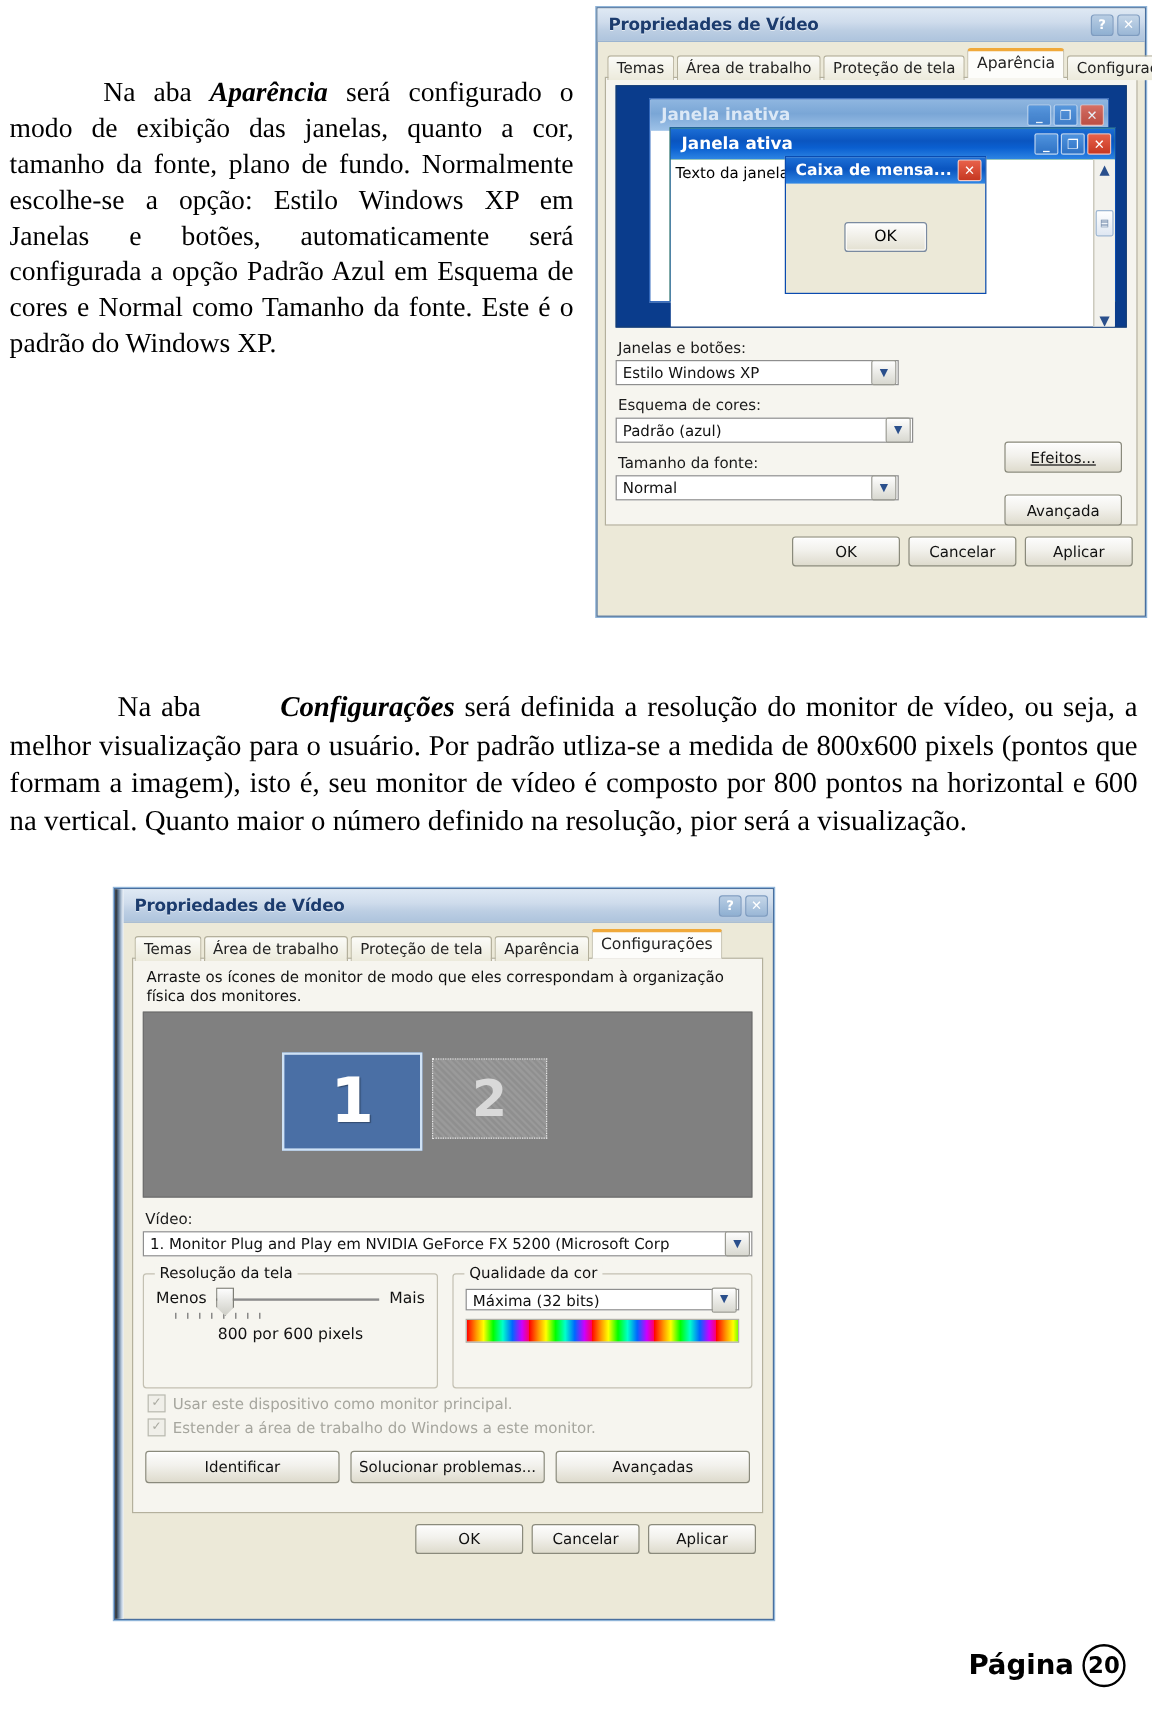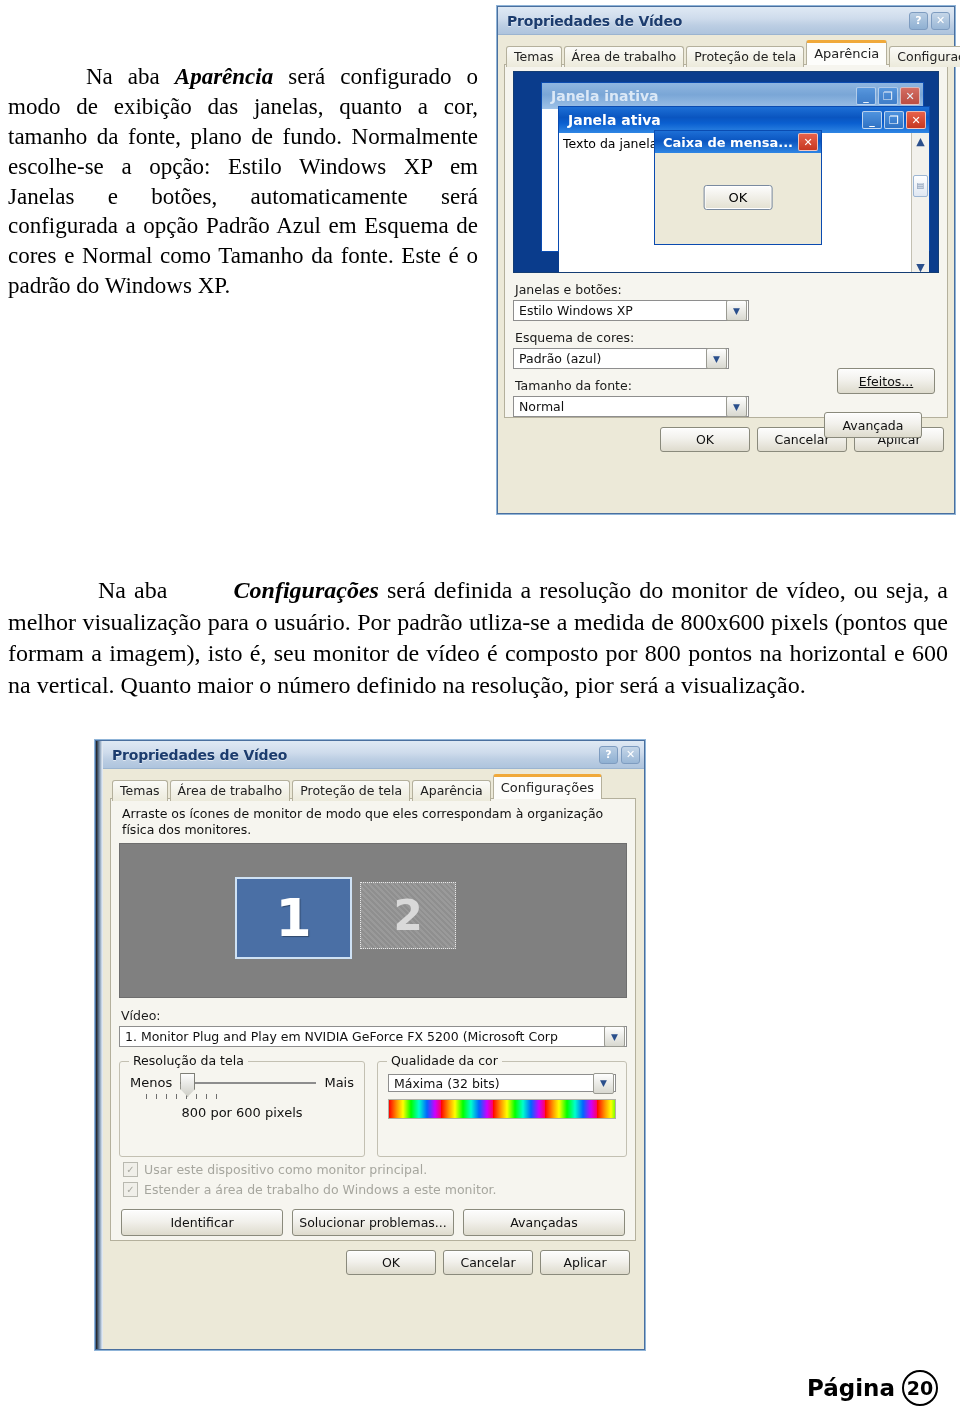--- a/index.html
+++ b/index.html
@@ -96,21 +96,21 @@
     padding-top:4px;
     top:0;
     z-index:4;
     font-size:13px;
   }
   .xp-tabbody{
     background:#f6f5ef;
     border:1px solid #b4b09c;
     margin:0 6px 0 6px;
     position:relative;top:-1px;
-    padding:6px 8px 0 8px;
+    padding:6px 8px 20px 8px;
   }
 
   
   .prev-desk{
     background:#0a3c8c;
     border:1px solid #143d74;
     height:200px;position:relative;overflow:hidden;
   }
   .prev-win{
     position:absolute;
@@ -334,33 +334,33 @@
       </div>
 
       <div style="position:relative;">
         <div class="fld-lbl">Janelas e botões:</div>
         <div class="combo" style="width:236px;">
           <span class="v">Estilo Windows XP</span>
           <span class="arrow">▼</span>
         </div>
 
         <div class="fld-lbl">Esquema de cores:</div>
-        <div class="combo" style="width:216px;">
+        <div class="combo" style="width:248px;">
           <span class="v">Padrão (azul)</span>
           <span class="arrow">▼</span>
         </div>
 
         <div class="fld-lbl">Tamanho da fonte:</div>
         <div class="combo" style="width:236px;">
           <span class="v">Normal</span>
           <span class="arrow">▼</span>
         </div>
 
         <div class="btn" style="position:absolute;right:4px;top:86px;width:96px;height:24px;text-decoration:underline;">Efeitos...</div>
-        <div class="btn" style="position:absolute;right:17px;top:130px;width:96px;height:24px;">Avançada</div>
+        <div class="btn" style="position:absolute;right:4px;top:130px;width:96px;height:24px;">Avançada</div>
       </div>
     </div>
 
     <div class="dlg-footer">
       <div class="btn">OK</div>
       <div class="btn">Cancelar</div>
       <div class="btn">Aplicar</div>
     </div>
   </div>
 

